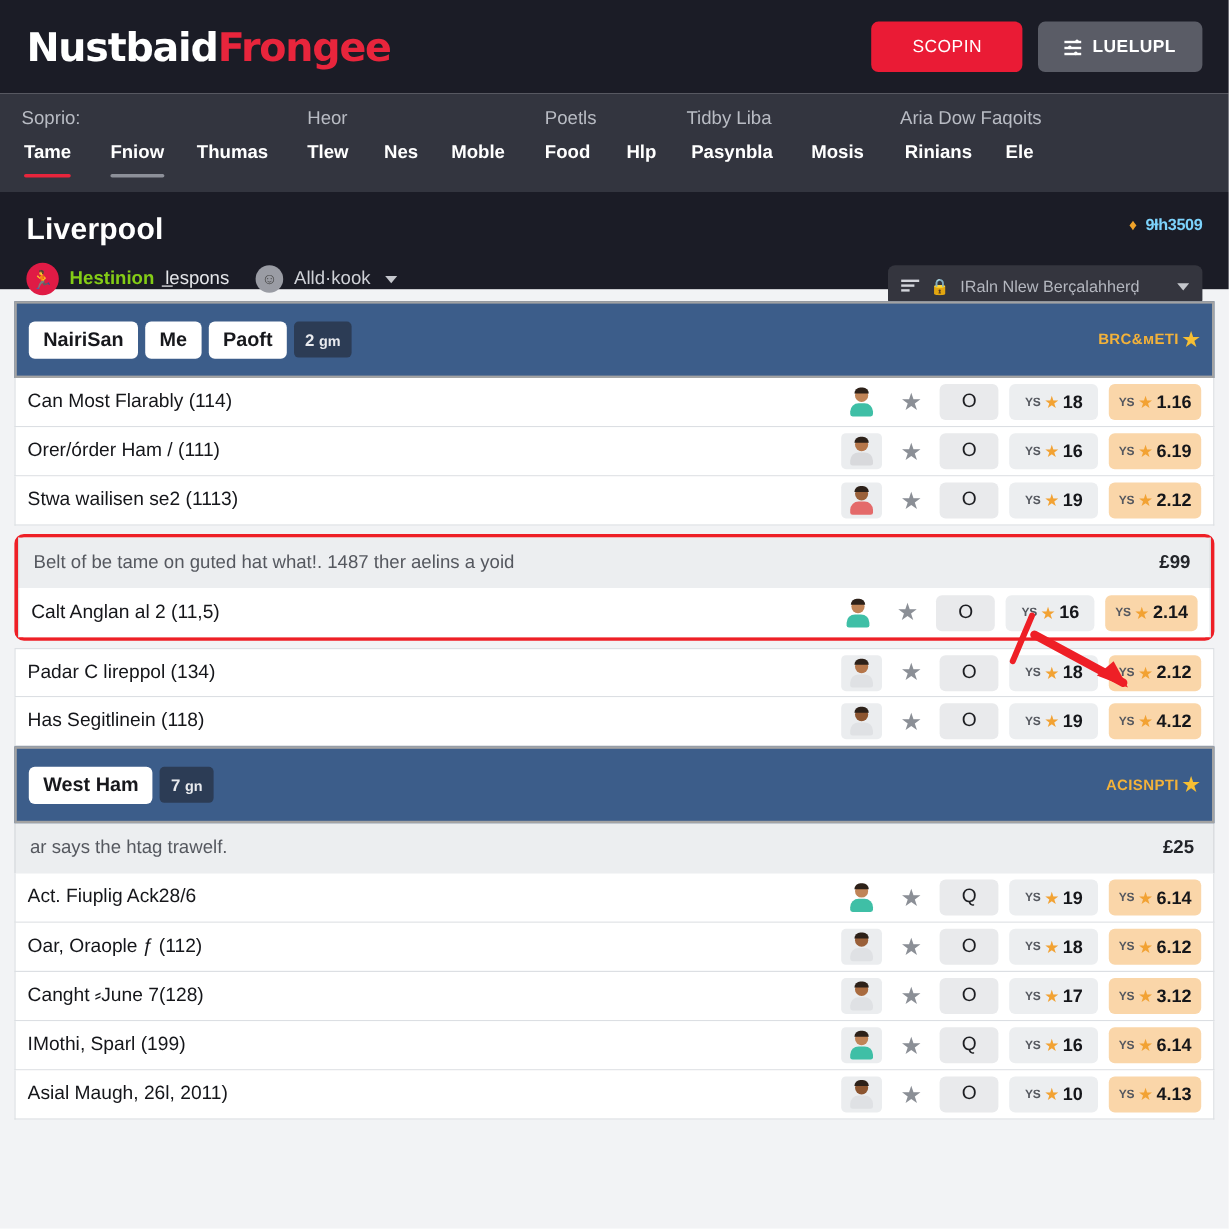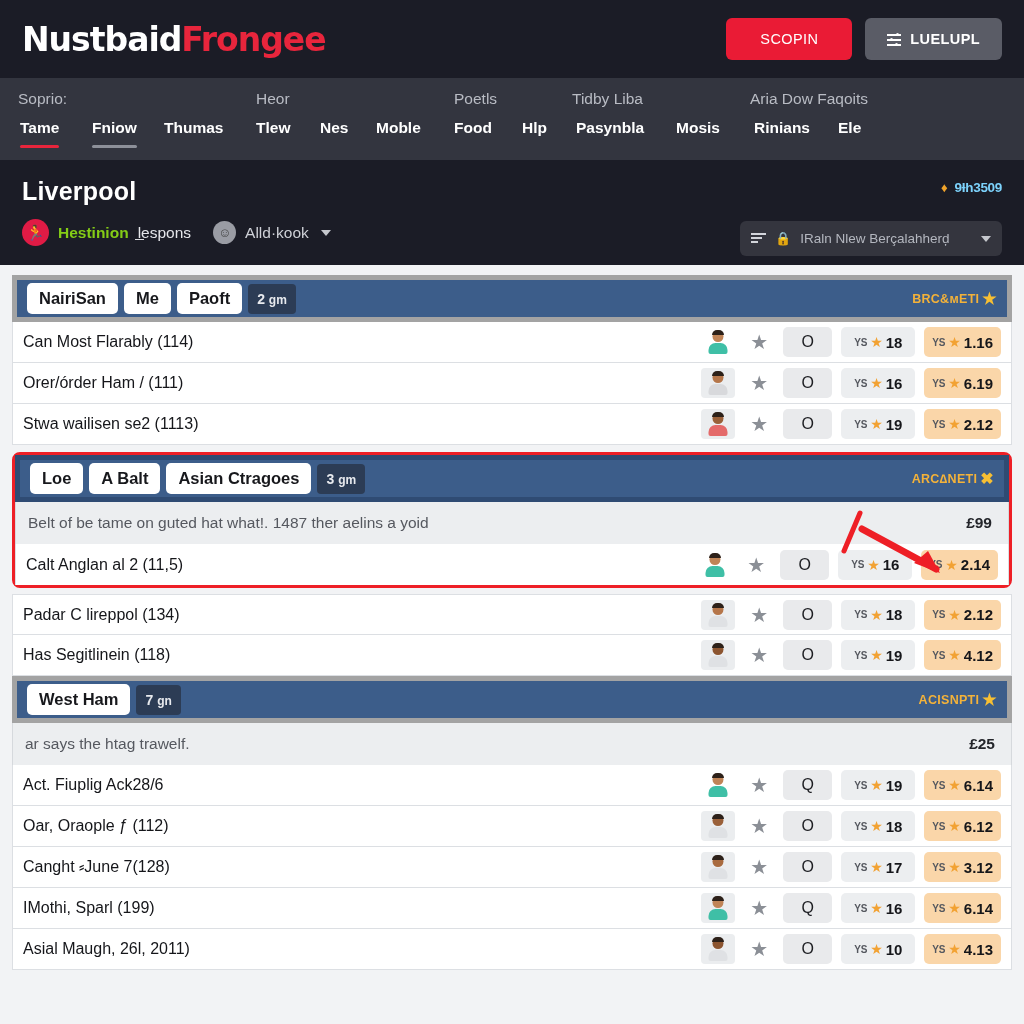--- a/index.html
+++ b/index.html
@@ -138,21 +138,21 @@
     height: 3px;
     background: transparent;
     border-radius: 2px;
   }
   .nav-tab.active .underline { background: #e8253c; }
   .nav-tab.semi .underline { background: #8d9099; }
 
   
   .titlearea {
     background: #1b1c26;
-    height: 105px;
+    height: 81px;
     padding: 0 22px;
     position: relative;
   }
   .page-title {
     color: #ffffff;
     font-size: 25px;
     font-weight: bold;
     padding-top: 17px;
     letter-spacing: 0.2px;
   }
@@ -245,22 +245,22 @@
   
   .content {
     background: #f2f3f5;
     padding: 10px 12px 0 12px;
   }
 
   .group { margin-bottom: 0; }
 
   .grp-header {
     background: #3c5d8a;
-    border: 5px solid #a3a3a3;
-    height: 47px;
+    border: 2px solid #a3a3a3;
+    height: 64px;
     display: flex;
     align-items: center;
     padding: 0 10px;
     position: relative;
   }
   .chips { display: flex; align-items: center; gap: 6px; }
   .chip-white {
     background: #ffffff;
     color: #17181c;
     font-size: 16.5px;
@@ -598,32 +598,20 @@
             </div>
             <div class="pill-odds hot">
               <span class="ys">YS</span>
               <span class="star">★</span>
               <span class="num">2.12</span>
             </div>
           </div>
         </div>
       </div>
       <div class="hl-wrap">
-        <div class="grp-header">
-          <div class="chips">
-            <span class="chip-white">Loe</span>
-            <span class="chip-white">A Balt</span>
-            <span class="chip-white">Asian Ctragoes</span>
-            <span class="chip-dark"><span>3</span> <span class="unit">gm</span></span>
-          </div>
-          <div class="grp-badge">
-            <span>ARC∆NETІ</span>
-            <span class="star">✖</span>
-          </div>
-        </div>
         <div class="grp-note">
           <div class="grp-note-text">Belt of be tame on guted hat what!. 1487 ther aelins a yoid</div>
           <div class="grp-note-num">£99</div>
         </div>
         <div class="row">
           <div class="row-name">Calt Anglan al 2 (11,5)</div>
           <div class="row-right">
             <div class="avatar-cell plain">
               <span class="face">
                 <span class="body" style="background: rgb(63, 191, 166);"></span>

